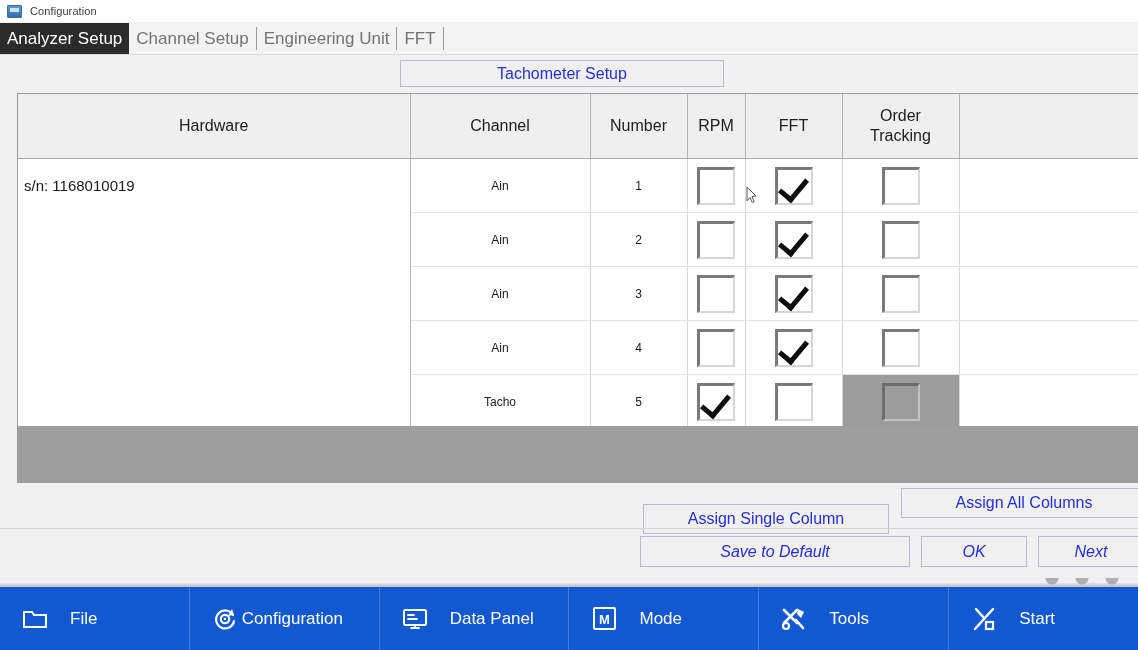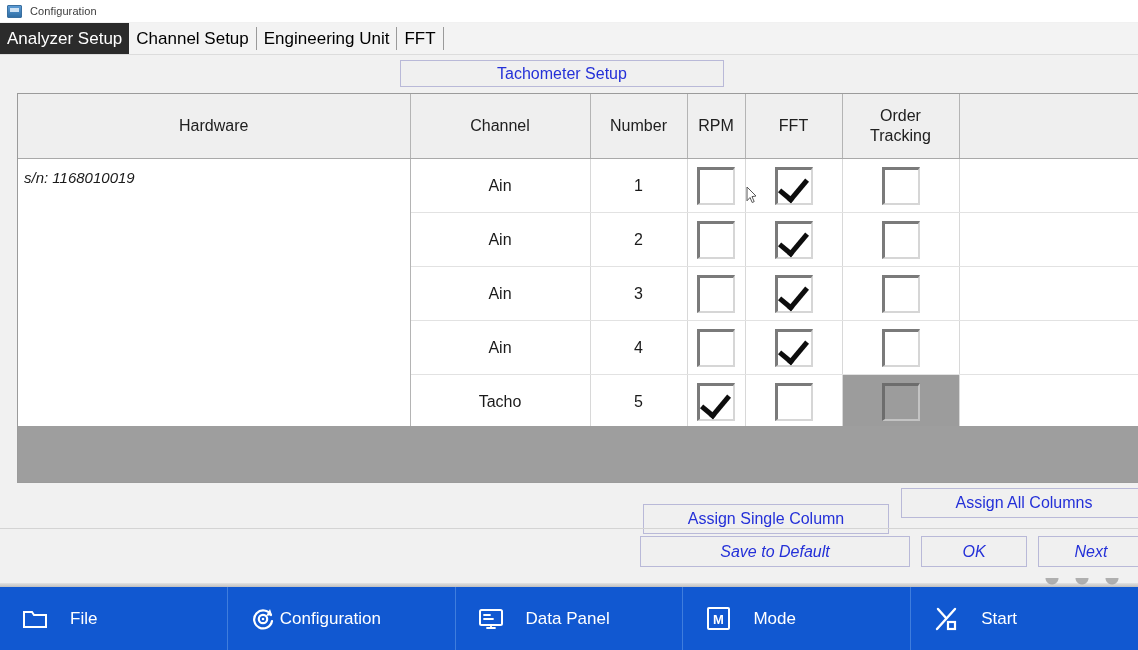--- a/index.html
+++ b/index.html
@@ -62,21 +62,21 @@
     border-bottom: 1px solid #dcdcdc;
     display: flex;
     align-items: stretch;
     box-sizing: border-box;
   }
   .tab {
     display: flex;
     align-items: center;
     padding: 0 7px;
     font-size: 17px;
-    color: #000000;
+    color: #737373;
     white-space: nowrap;
     box-sizing: border-box;
   }
   .tab.active {
     background: #2b2b2b;
     color: #ffffff;
   }
   .tab-sep {
     width: 1px;
     background: #9a9a9a;
@@ -130,21 +130,21 @@
     font-weight: normal;
     font-size: 16px;
     color: #202020;
     height: 64px;
     padding: 0;
     line-height: 20px;
   }
   .tbl td {
     border-right: 1px solid #d8d8d8;
     border-bottom: 1px solid #e2e2e2;
-    font-size: 16px;
+    font-size: 12px;
     color: #1a1a1a;
     height: 53px;
     text-align: center;
     padding: 0;
     background: #ffffff;
   }
   .tbl td.hw {
     text-align: left;
     padding-left: 6px;
     font-size: 15px;
@@ -325,21 +325,21 @@
           <th>FFT</th>
           <th>
             <span>Order</span><br>
             <span>Tracking</span>
           </th>
           <th class="last"></th>
         </tr>
       </thead>
       <tbody id="tbody">
           <tr>
-            <td class="hw" rowspan="5" style="vertical-align: top; padding-top: 10px; font-style: italic;"><span>s/n: 1168010019</span></td>
+            <td class="hw" rowspan="5" style="vertical-align: top; padding-top: 18px;"><span>s/n: 1168010019</span></td>
             <td>Ain</td>
             <td>1</td>
             <td>
               <div class="cbx"></div>
             </td>
             <td>
               <div class="cbx checked"></div>
             </td>
             <td>
               <div class="cbx"></div>
@@ -470,20 +470,31 @@
     <div class="tb-item">
       <span class="tb-ico">
         <svg width="25" height="25" viewBox="0 0 25 25">
           <rect x="2" y="2" width="21" height="21" rx="1" fill="none" stroke="#fff" stroke-width="2"></rect>
           <text x="12.5" y="18" font-family="Liberation Sans, sans-serif" font-size="13" font-weight="bold" fill="#fff" text-anchor="middle">M</text>
         </svg>
       </span>
       <span class="tb-label">Mode</span>
     </div>
 
+    <div class="tb-item">
+      <span class="tb-ico">
+        <svg width="26" height="26" viewBox="0 0 26 26">
+          <path d="M3 4l13 13M16 4L3 17" stroke="#fff" stroke-width="2.6" stroke-linecap="round"></path>
+          <circle cx="5" cy="20" r="3" fill="none" stroke="#fff" stroke-width="2.2"></circle>
+          <path d="M17 3l6 3-3 6-4-4z" fill="#fff"></path>
+          <path d="M15 14l7 8" stroke="#fff" stroke-width="2.6" stroke-linecap="round"></path>
+        </svg>
+      </span>
+      <span class="tb-label">Tools</span>
+    </div>
 
     <div class="tb-item">
       <span class="tb-ico">
         <svg width="26" height="26" viewBox="0 0 26 26">
           <path d="M22 3L4 23" stroke="#fff" stroke-width="2.4" stroke-linecap="round"></path>
           <path d="M5 3l8 9" stroke="#fff" stroke-width="2.4" stroke-linecap="round"></path>
           <rect x="15" y="16" width="7" height="7" fill="none" stroke="#fff" stroke-width="2.2"></rect>
         </svg>
       </span>
       <span class="tb-label">Start</span>

